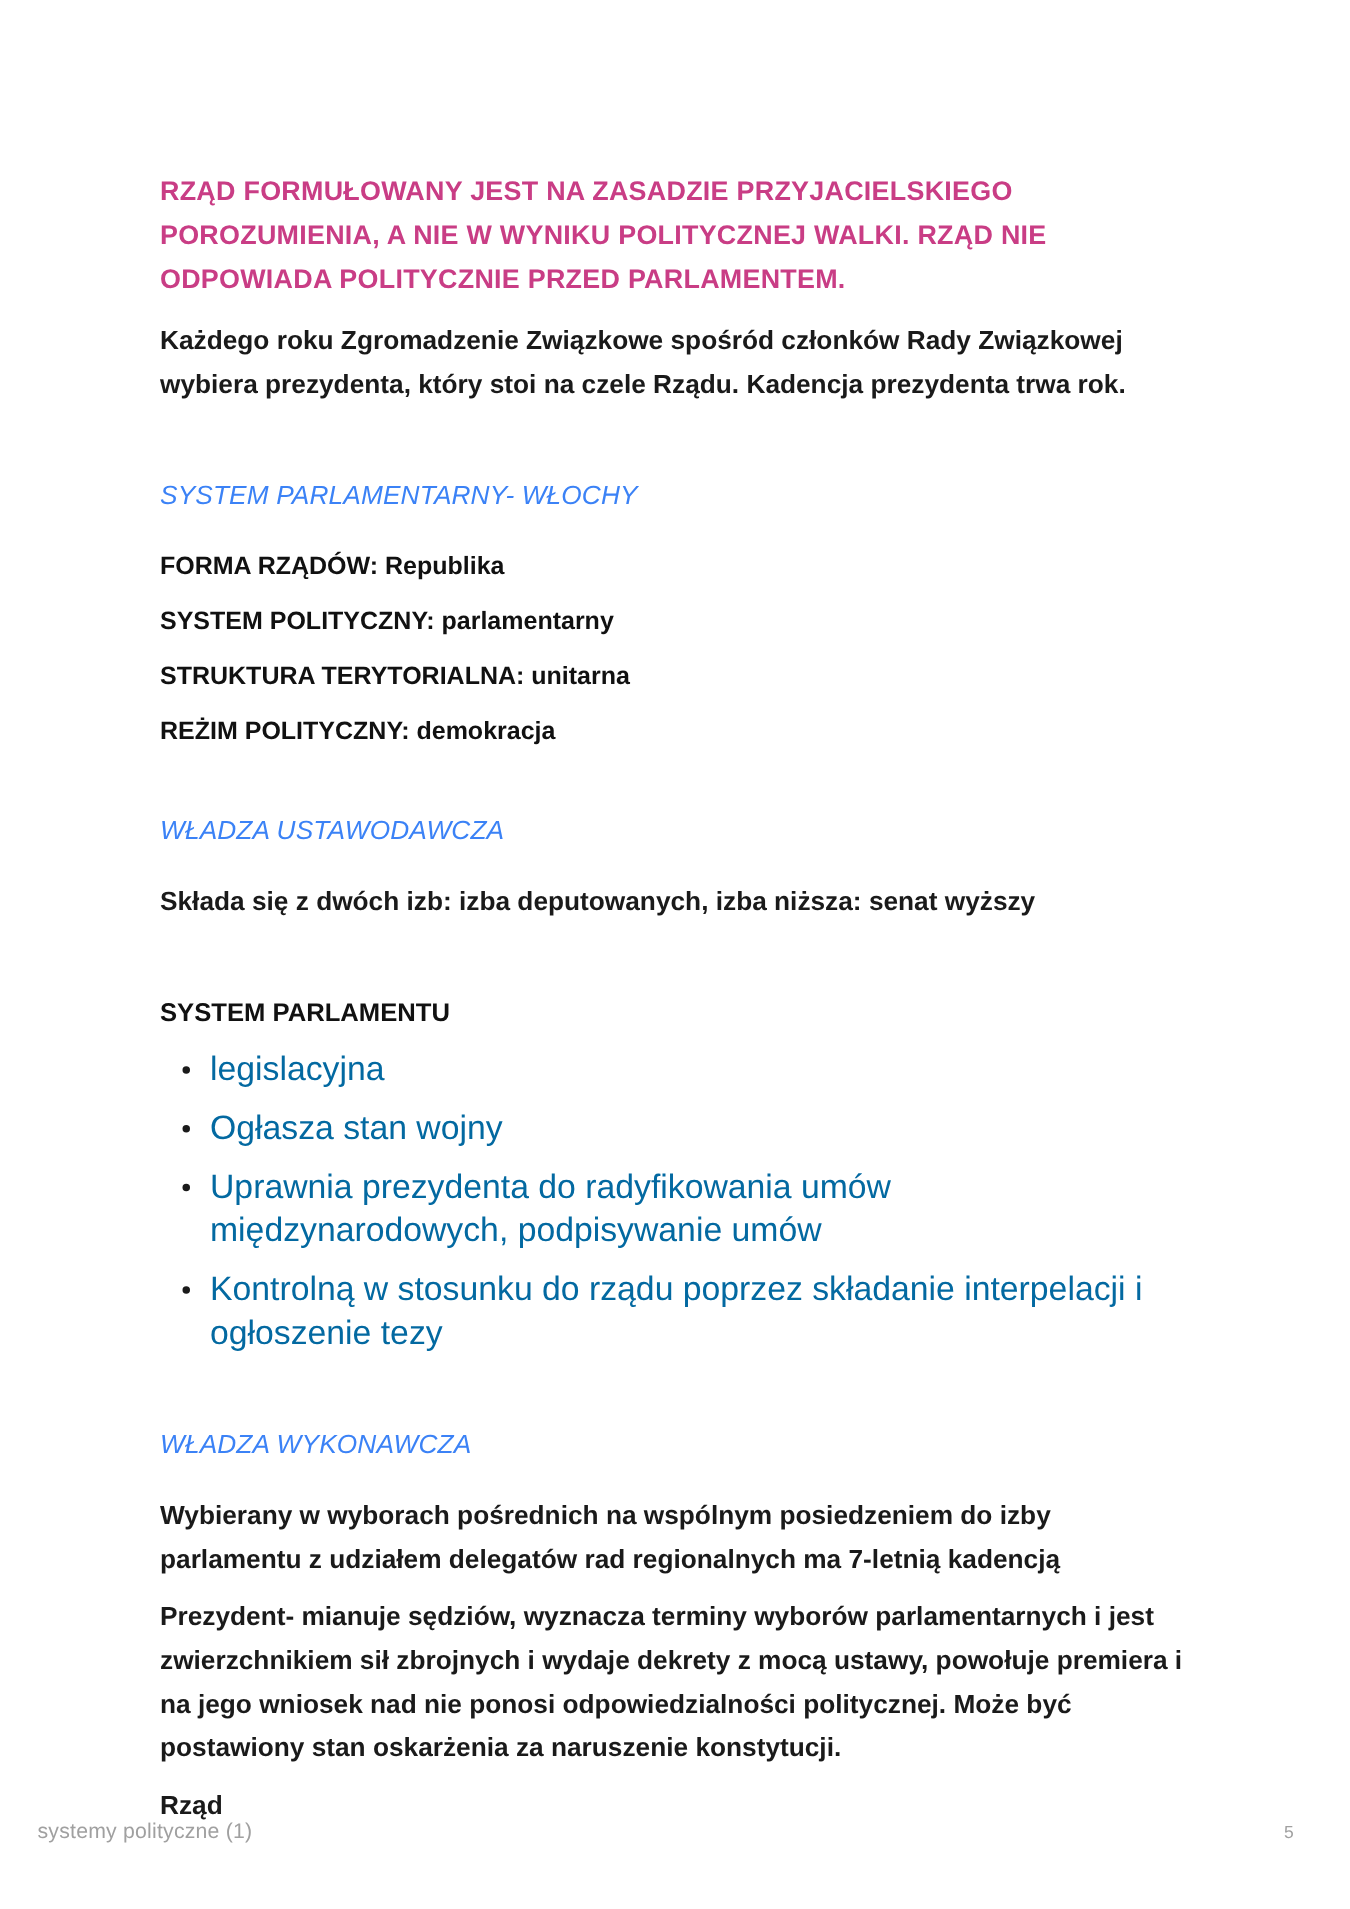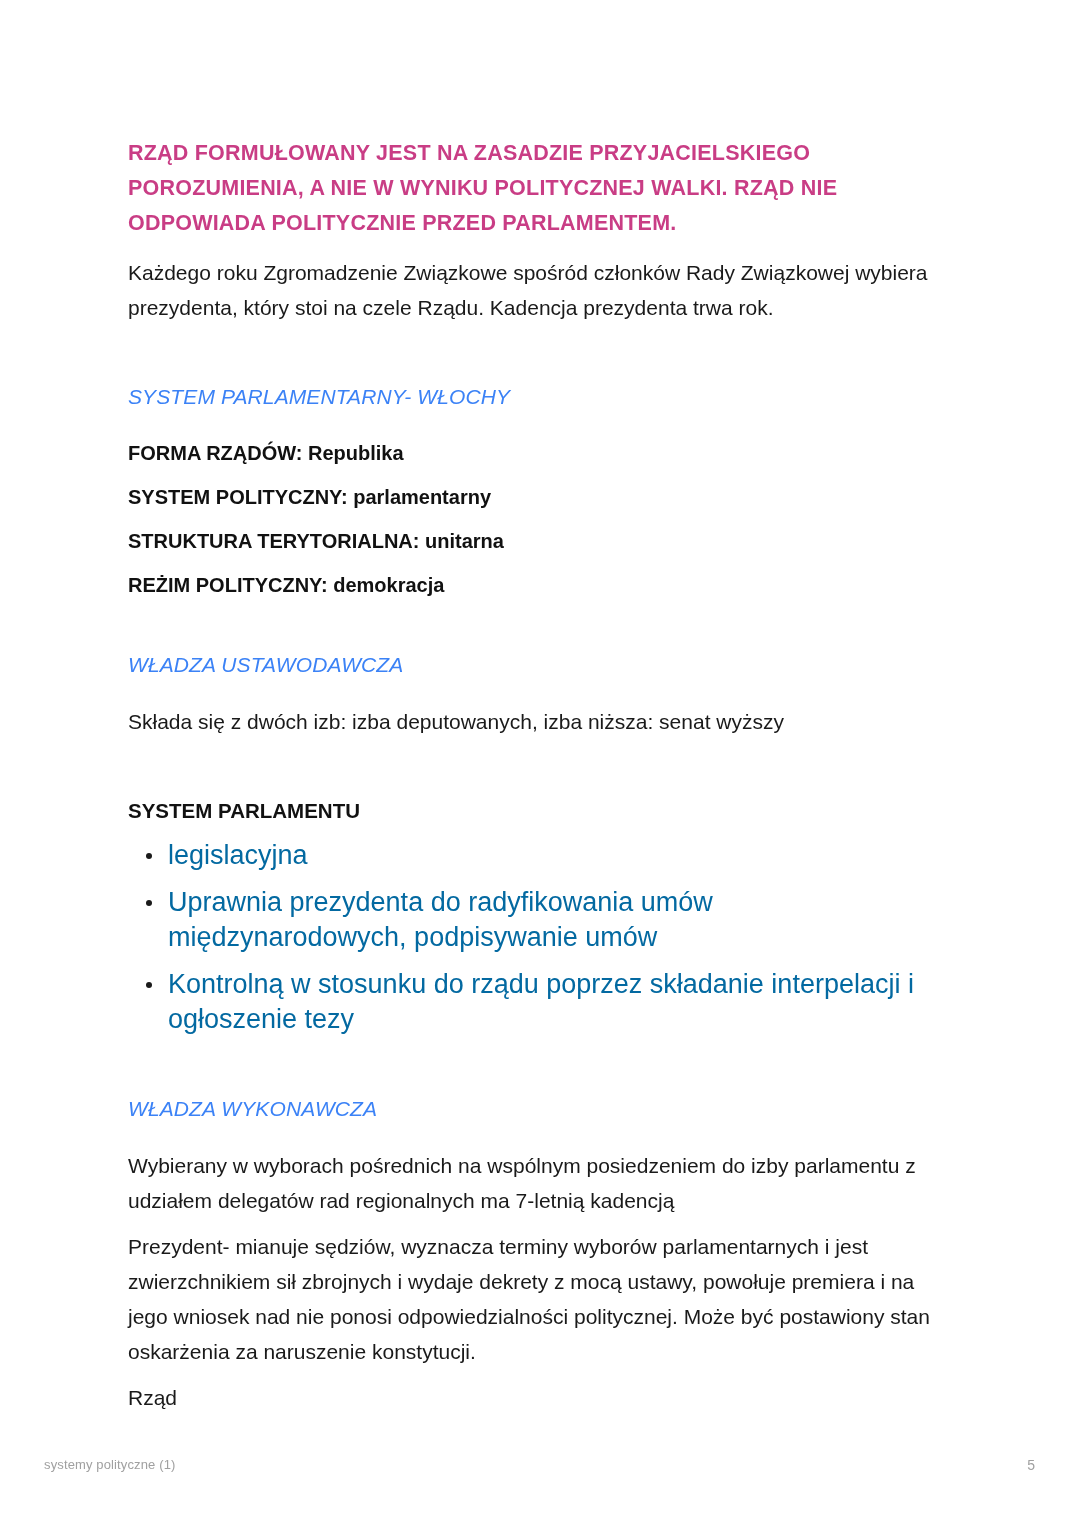--- a/index.html
+++ b/index.html
@@ -43,21 +43,21 @@
     margin: 0 0 14px 0;
     width: 790px;
   }
 
   
   .para {
     font-size: 21px;
     line-height: 35px;
     margin: 0;
     color: #1a1a1a;
-    font-weight: 400;
+    font-weight: 700;
   }
 
   .para + .para {
     margin-top: 11px;
   }
 
   
   .heading-italic {
     font-size: 21px;
     line-height: 35px;
@@ -125,23 +125,23 @@
   
   .footer {
     position: absolute;
     left: 0;
     top: 1455px;
     width: 1080px;
     height: 26px;
   }
   .footer-left {
     position: absolute;
-    left: 44px;
+    left: 30px;
     top: 0;
-    font-size: 13px;
+    font-size: 17px;
     color: #a0a0a0;
     line-height: 20px;
     letter-spacing: 0.01em;
   }
   .footer-right {
     position: absolute;
     right: 45px;
     top: 0;
     font-size: 14px;
     color: #a0a0a0;
@@ -183,20 +183,24 @@
 
     <p class="heading-bold">SYSTEM PARLAMENTU</p>
 
     <ul class="bullets">
       <li>
         <span class="dot"></span>
         <span>legislacyjna</span>
       </li>
       <li>
         <span class="dot"></span>
+        <span>Ogłasza stan wojny</span>
+      </li>
+      <li>
+        <span class="dot"></span>
         <span>Uprawnia prezydenta do radyfikowania umów międzynarodowych, podpisywanie umów</span>
       </li>
       <li>
         <span class="dot"></span>
         <span>Kontrolną w stosunku do rządu poprzez składanie interpelacji i ogłoszenie tezy</span>
       </li>
     </ul>
 
     <div class="gap-xl"></div>
 

